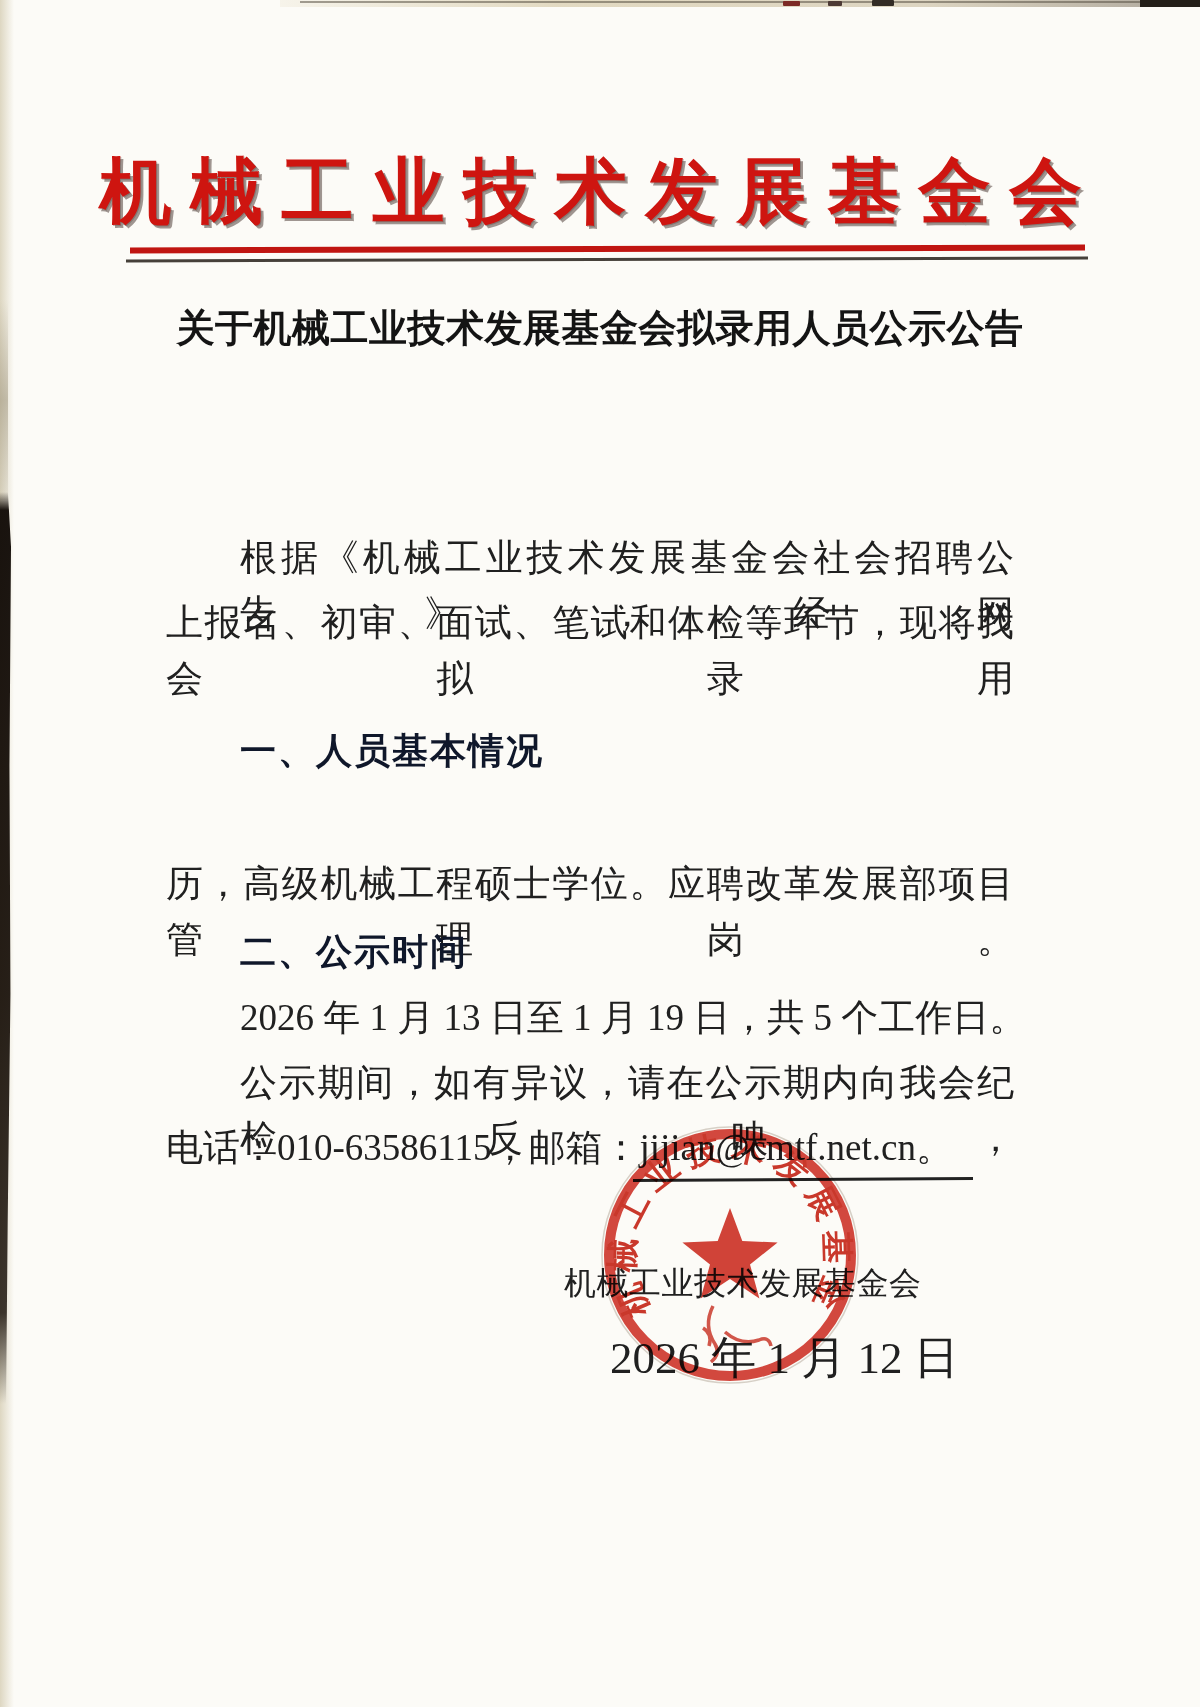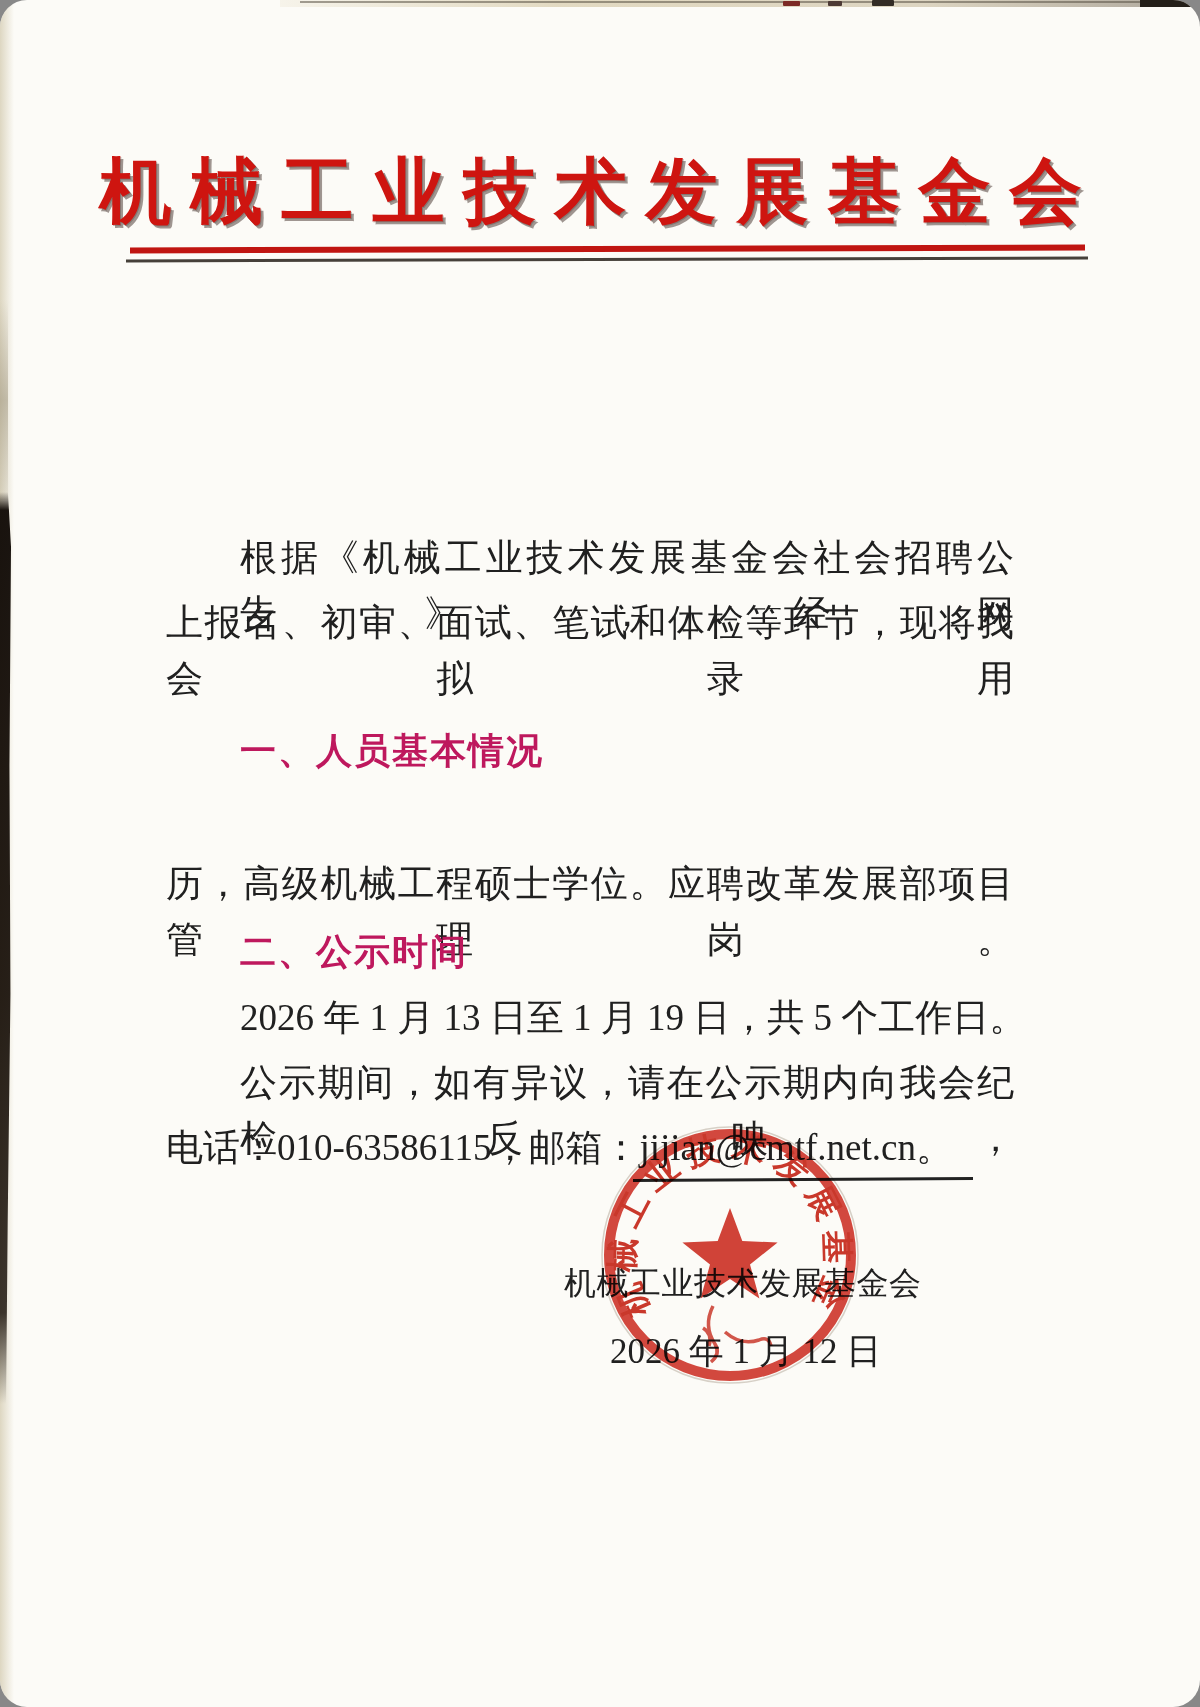--- a/index.html
+++ b/index.html
@@ -4,21 +4,20 @@
 <style>
   html,body{margin:0;padding:0;background:#888;}
   .page{
     position:relative;
     width:1200px;height:1707px;
     margin:0 auto;
     background:#fcfbf7;
     overflow:hidden;
     font-family:"Liberation Serif","DejaVu Serif",serif;
     color:#1f1f1f;
-    border-radius:27px;
   }
   
   .scan-top-band{position:absolute;top:0;left:280px;width:920px;height:7px;
     background:linear-gradient(to right,rgba(214,200,160,.15),rgba(205,190,150,.55) 30%,rgba(190,175,140,.5) 70%,rgba(120,110,95,.6));}
   .scan-top-hairline{position:absolute;top:1px;left:300px;width:900px;height:2px;background:rgba(90,82,70,.55);}
   .scan-top-corner{position:absolute;top:0;left:1140px;width:60px;height:7px;background:#241f19;}
   .scan-red-mark{position:absolute;background:#8e2f28;border-radius:1px;}
   .scan-red-mark.m1{top:1px;left:783px;width:17px;height:5px;background:#7c2a26;}
   .scan-red-mark.m2{top:1px;left:828px;width:14px;height:5px;background:#4d3a35;}
   .scan-red-mark.m3{top:0;left:872px;width:22px;height:6px;background:#332c26;}
@@ -48,26 +47,26 @@
     letter-spacing:.5px;white-space:nowrap;
   }
   
   .bline{
     position:absolute;left:166px;width:848px;height:50px;
     font-size:37px;line-height:56px;color:#202020;
     box-sizing:border-box;white-space:nowrap;margin-top:11px;
   }
   .bline.just{white-space:normal;text-align:justify;text-align-last:justify;}
   .bline.ind{padding-left:74px;}
-  .bline.head{font-family:Liberation Serif, serif;font-weight:bold;font-size:36px;color:#be185d;letter-spacing:2px;}
+  .bline.head{font-family:Liberation Serif, serif;font-weight:bold;font-size:36px;color:#0f172a;letter-spacing:2px;}
   .u-wrap{position:relative;display:inline-block;font-family:Liberation Serif, serif;}
   .drawn-underline{position:absolute;left:-6px;right:-20px;bottom:-5px;height:3px;background:#222;transform:rotate(-.35deg);}
   
   .sig-org{position:absolute;top:1262px;left:564px;font-size:32px;letter-spacing:.5px;color:#202020;white-space:nowrap;}
-  .sig-date{position:absolute;top:1328px;left:610px;font-size:35px;color:#202020;white-space:nowrap;}
+  .sig-date{position:absolute;top:1328px;left:610px;font-size:45px;color:#202020;white-space:nowrap;}
   
   .seal{position:absolute;top:1100px;left:575px;width:310px;height:310px;
     mix-blend-mode:multiply;opacity:.92;}
 </style>
 </head>
 <body>
 
 <div class="page">
 
   <div class="scan-top-band"></div>
@@ -77,20 +76,21 @@
   <div class="scan-red-mark m2"></div>
   <div class="scan-red-mark m3"></div>
   <div class="scan-left-edge"></div>
   <div class="scan-left-blob"></div>
   <div class="scan-left-streak"></div>
 
   <div class="letterhead">机械工业技术发展基金会</div>
   <div class="rule-red"></div>
   <div class="rule-dark"></div>
 
+  <div class="doc-title">关于机械工业技术发展基金会拟录用人员公示公告</div>
 
   <div class="bline just ind" style="top:519px">根据《机械工业技术发展基金会社会招聘公告》，经网</div>
   <div class="bline just" style="top:584px">上报名、初审、面试、笔试和体检等环节，现将我会拟录用</div>
   <div class="bline head ind" style="top:712px">一、人员基本情况</div>
   <div class="bline just" style="top:845px">历，高级机械工程硕士学位。应聘改革发展部项目管理岗。</div>
   <div class="bline head ind" style="top:913px">二、公示时间</div>
   <div class="bline ind" style="top:979px">2026 年 1 月 13 日至 1 月 19 日，共 5 个工作日。</div>
   <div class="bline just ind" style="top:1044px">公示期间，如有异议，请在公示期内向我会纪检反映，</div>
   <div class="bline" style="top:1109px">
     <span>电话：010-63586115，邮箱：</span><span class="u-wrap"><span>jijian@cmtf.net.cn</span><span>。</span><span class="drawn-underline"></span></span>

